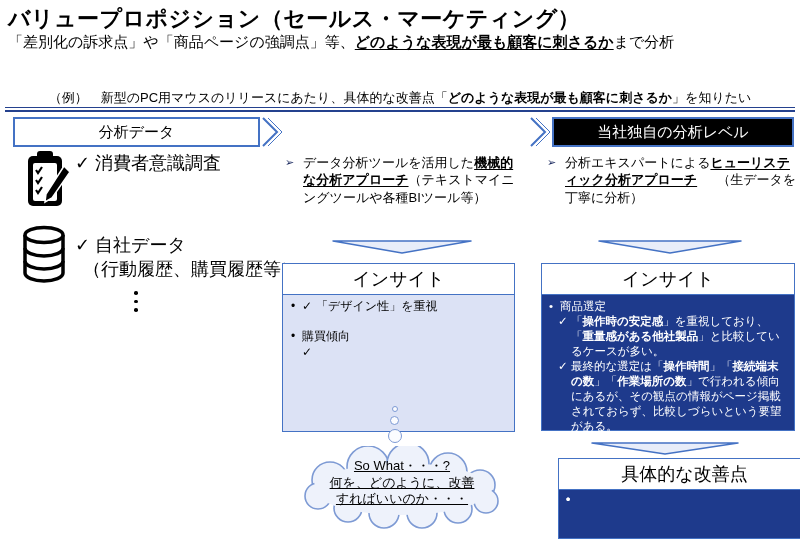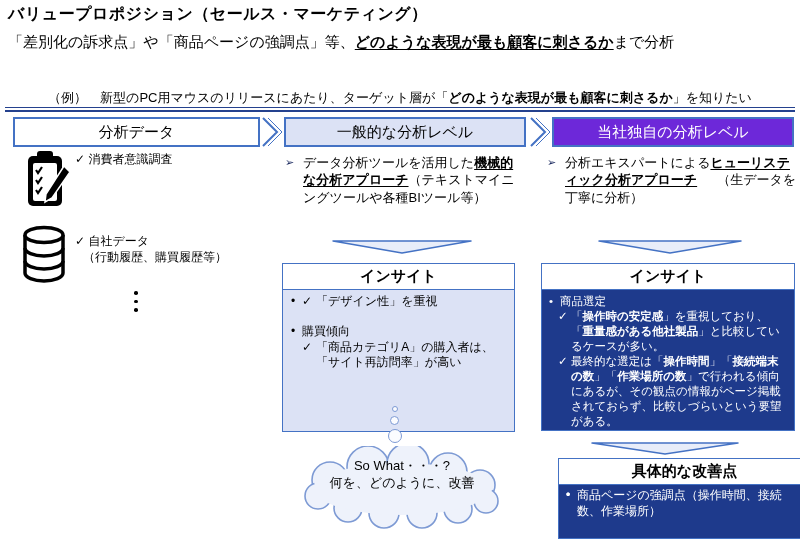--- a/index.html
+++ b/index.html
@@ -1,55 +1,55 @@
 <!DOCTYPE html>
 <html><head>
 <meta charset="utf-8">
 <style>
   html,body{margin:0;padding:0;background:#fff;}
   .page{position:relative;width:800px;height:543px;background:#fff;overflow:hidden;
         font-family:"Liberation Sans","DejaVu Sans",sans-serif;color:#000;}
 
-  .title{position:absolute;left:8px;top:4px;font-size:16px;font-weight:bold;letter-spacing:0.5px;}
+  .title{position:absolute;left:8px;top:4px;font-size:22px;font-weight:bold;letter-spacing:0.5px;}
   .subtitle{position:absolute;left:8px;top:33px;font-size:15px;}
   .example{position:absolute;left:0;top:89px;width:800px;text-align:center;font-size:13px;}
   .b{font-weight:bold;}
   .bu{font-weight:bold;text-decoration:underline;text-underline-offset:2px;}
   .u{text-underline-offset:2px;margin-left:20px;}
 
   .topline{position:absolute;left:5px;top:107px;width:790px;height:2px;
            border-top:1.5px solid #24418e;border-bottom:2.5px solid #24418e;}
 
   .hdrbox{position:absolute;top:117px;height:30px;box-sizing:border-box;border:2px solid #4472c4;
           display:flex;align-items:center;justify-content:center;font-size:15px;}
   #hdr-data{left:13px;width:247px;background:#fff;}
   #hdr-general{left:284px;width:242px;background:#dce2f5;}
-  #hdr-unique{left:552px;width:242px;background:#6d28d9;color:#fff;}
+  #hdr-unique{left:552px;width:242px;background:#000000;color:#fff;}
   .chev{position:absolute;top:117px;width:22px;height:30px;}
   #chev1{left:260px;} #chev2{left:528px;}
 
-  .litem{position:absolute;font-size:12px;line-height:1.32;}
+  .litem{position:absolute;font-size:18px;line-height:1.32;}
   #li1{left:75px;top:152px;} #li2{left:75px;top:234px;}
   .litem .sub{padding-left:8px;}
   .licon{position:absolute;}
   #clip-icon{left:26px;top:150px;}
   #db-icon{left:22px;top:225px;}
   .vdots{position:absolute;left:134px;top:291px;width:4px;}
   .vdots span{display:block;width:3.5px;height:3.5px;border-radius:50%;background:#000;margin-bottom:5px;}
 
   .approach{position:absolute;top:154px;font-size:13px;line-height:1.33;padding-left:20px;box-sizing:content-box;}
   #ap-mid{left:283px;width:222px;}
   #ap-right{left:545px;width:234px;}
   .approach .mk{position:absolute;left:2px;top:1px;font-size:11px;color:#16255c;}
 
   .vchev{position:absolute;}
 
   .ibox{position:absolute;box-sizing:border-box;border:1.5px solid #4472c4;}
   .ihdr{background:#fff;border-bottom:1.5px solid #4472c4;text-align:center;
-        font-weight:bold;font-size:15px;padding:3px 0;color:#000;}
+        font-weight:normal;font-size:18px;padding:3px 0;color:#000;}
   .ibody{padding:4px 6px;line-height:1.32;}
   #ibox-mid{left:282px;top:263px;width:233px;height:169px;background:#dce2f5;font-size:12px;}
   #ibox-right{left:541px;top:263px;width:254px;height:168px;background:#1e3a8c;font-size:11.5px;}
   #ibox-right .ibody{color:#fff;padding:4px 5px;line-height:1.3;}
   #impbox{left:543px;top:458px;width:253px;height:81px;background:#1e3a8c;font-size:12px;margin-left:15px;}
   #impbox .ibody{color:#fff;padding:3px 5px;line-height:1.3;}
 
   .bi{position:relative;padding-left:13px;}
   .bi .mk{position:absolute;left:2px;}
   .ci{position:relative;padding-left:27px;}
@@ -57,49 +57,46 @@
   #ibox-right .ci{padding-left:24px;}
   #ibox-right .ci .mk{left:11px;}
   .gap{height:14px;}
 
   .tc{position:absolute;border:1.5px solid #7d9ad4;border-radius:50%;background:#fbfcff;box-sizing:border-box;}
   #tc1{left:392px;top:406px;width:6px;height:6px;}
   #tc2{left:390px;top:416px;width:9px;height:9px;}
   #tc3{left:388px;top:429px;width:14px;height:14px;}
   #cloud{position:absolute;left:290px;top:446px;}
   #cloudtxt{position:absolute;left:298px;top:458px;width:208px;text-align:center;
-            font-size:13px;line-height:1.28;}
+            font-size:13px;line-height:1.28;text-decoration:underline;}
 </style>
 </head>
 <body>
 
 <div class="page">
 
   <div class="title">バリュープロポジション（セールス・マーケティング）</div>
 
   <div class="subtitle">
     <span>「差別化の訴求点」や「商品ページの強調点」等、</span><span class="bu">どのような表現が最も顧客に刺さるか</span><span>まで分析</span>
   </div>
 
   <div class="example">
-    <span>（例）　新型のPC用マウスのリリースにあたり、ターゲット層が「</span><span class="b">どのような表現が最も顧客に刺さるか</span><span>」を知りたい</span>
+    <span>（例）　新型のPC用マウスのリリースにあたり、具体的な改善点「</span><span class="b">どのような表現が最も顧客に刺さるか</span><span>」を知りたい</span>
   </div>
 
   <div class="topline"></div>
 
   <div class="hdrbox" id="hdr-data">
     <span>分析データ</span>
   </div>
   <svg class="chev" id="chev1" viewBox="0 0 22 30">
     <path d="M3,1 L17,15 L3,29" fill="none" stroke="#4472c4" stroke-width="2"></path>
     <path d="M8,1 L22,15 L8,29" fill="none" stroke="#4472c4" stroke-width="1"></path>
   </svg>
-  <div class="hdrbox" id="hdr-general">
-    <span>一般的な分析レベル</span>
-  </div>
   <svg class="chev" id="chev2" viewBox="0 0 22 30">
     <path d="M3,1 L17,15 L3,29" fill="none" stroke="#4472c4" stroke-width="2"></path>
     <path d="M8,1 L22,15 L8,29" fill="none" stroke="#4472c4" stroke-width="1"></path>
   </svg>
   <div class="hdrbox" id="hdr-unique">
     <span>当社独自の分析レベル</span>
   </div>
 
   <svg class="licon" id="clip-icon" width="44" height="58" viewBox="0 0 44 58">
     <rect x="2" y="6" width="34" height="50" rx="5" fill="#000"></rect>
@@ -158,21 +155,20 @@
         <span class="mk">✓</span>
         <span>「デザイン性」を重視</span>
       </div>
       <div class="gap"></div>
       <div class="bi">
         <span class="mk">•</span>
         <span>購買傾向</span>
       </div>
       <div class="ci">
         <span class="mk">✓</span>
-        <span>「商品カテゴリA」の購入者は、「サイト再訪問率」が高い</span>
       </div>
     </div>
   </div>
 
   <div class="tc" id="tc1"></div>
   <div class="tc" id="tc2"></div>
   <div class="tc" id="tc3"></div>
   <svg id="cloud" width="224" height="84" viewBox="0 0 224 84">
     <g fill="#eef2fb" stroke="#7d9ad4" stroke-width="1.6">
       <circle cx="40" cy="34" r="18"></circle>
@@ -198,20 +194,21 @@
         <circle cx="132" cy="67" r="13"></circle>
         <circle cx="94" cy="67" r="13"></circle>
       <circle cx="58" cy="62" r="12"></circle>
         <circle cx="28" cy="50" r="11"></circle>
       <ellipse cx="112" cy="43" rx="88" ry="26"></ellipse>
     </g>
   </svg>
   <div id="cloudtxt">
     <div>So What・・・?</div>
     <div>何を、どのように、改善</div>
+    <div>すればいいのか・・・</div>
   </div>
 
   <div class="approach" id="ap-right">
     <span class="mk">➢</span>
     <span>分析エキスパートによる</span><span class="bu">ヒューリスティック分析アプローチ</span><span class="u">（生データを</span><span>丁寧に分析）</span>
   </div>
 
   <svg class="vchev" style="left:598px;top:240px;" width="144" height="14" viewBox="0 0 144 14">
     <polygon points="1,1 143,1 72,13" fill="#e8edf9" stroke="#4472c4" stroke-width="1.5" stroke-linejoin="round"></polygon>
   </svg>
@@ -239,18 +236,17 @@
   </svg>
 
   <div class="ibox" id="impbox">
     <div class="ihdr">具体的な改善点</div>
     <div class="ibody">
       <div class="bi">
         <span class="mk">•</span>
       </div>
       <div class="bi">
         <span class="mk">•</span>
-        <span>商品ページの強調点（操作時間、接続数、作業場所）</span>
       </div>
     </div>
   </div>
 
 </div>
 
 </body></html>

